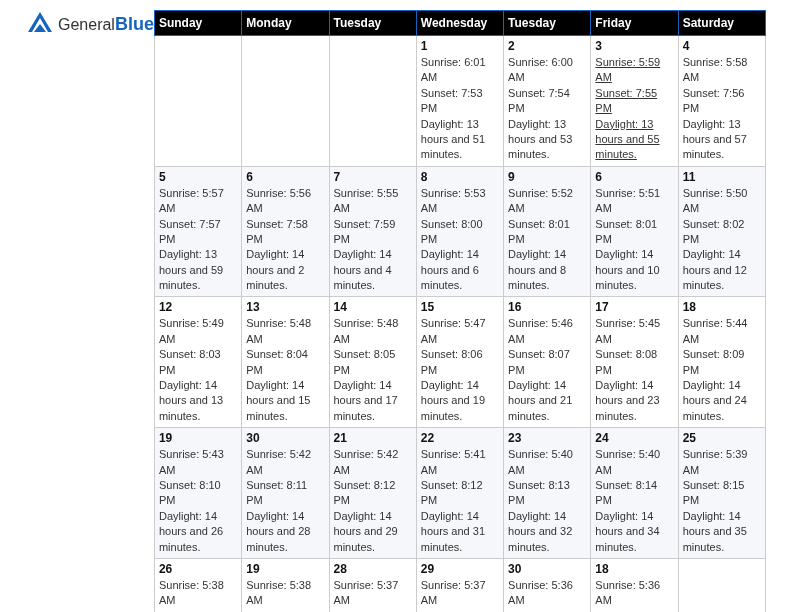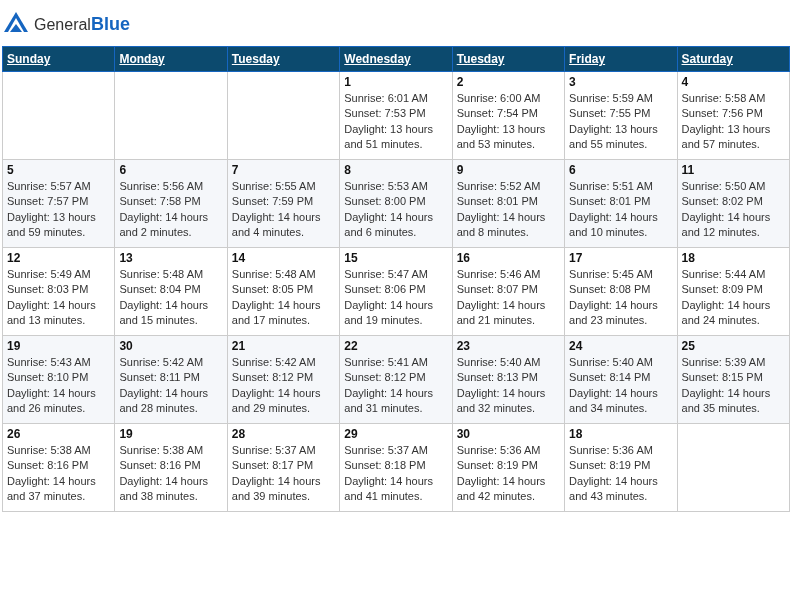--- a/index.html
+++ b/index.html
@@ -6,23 +6,23 @@
     body {
       font-family: Arial, sans-serif;
       background: #fff;
       width: 792px;
       height: 612px;
       overflow: hidden;
     }
     .page {
       width: 792px;
       height: 456px;
-      padding: 10px 2px;
+      padding: 10px 26px;
       display: flex;
-      flex-direction: column;
+      flex-direction: row;
     }
     .header {
       display: flex;
       justify-content: space-between;
       align-items: flex-start;
       margin-bottom: 8px;
     }
     .logo-area {
       display: flex;
       align-items: center;
@@ -69,21 +69,21 @@
       font-size: 9.5px;
       color: #333;
       height: 88px;
     }
     .calendar tr:nth-child(even) td {
       background: #f5f7fa;
     }
     .calendar tr:nth-child(odd) td {
       background: #fff;
     }
-    .calendar thead tr th { background: #0c4a6e; text-decoration: underline; }
+    .calendar thead tr th { background: #000000; }
     .day-num {
       font-size: 12px;
       font-weight: bold;
       color: #111;
       display: block;
       margin-bottom: 2px;
     }
     .day-info {
       font-size: 11px;
       color: #333;
@@ -139,21 +139,21 @@
 Daylight: 13 hours and 51 minutes.</div>
           </td>
           <td>
             <span class="day-num">2</span>
             <div class="day-info" style="white-space: pre-line;">Sunrise: 6:00 AM
 Sunset: 7:54 PM
 Daylight: 13 hours and 53 minutes.</div>
           </td>
           <td>
             <span class="day-num">3</span>
-            <div class="day-info" style="white-space: pre-line;">Sunrise: 5:59 AM
+            <div class="day-info" style="white-space: pre-line; text-decoration: underline;">Sunrise: 5:59 AM
 Sunset: 7:55 PM
 Daylight: 13 hours and 55 minutes.</div>
           </td>
           <td>
             <span class="day-num">4</span>
             <div class="day-info" style="white-space: pre-line;">Sunrise: 5:58 AM
 Sunset: 7:56 PM
 Daylight: 13 hours and 57 minutes.</div>
           </td>
         </tr>

